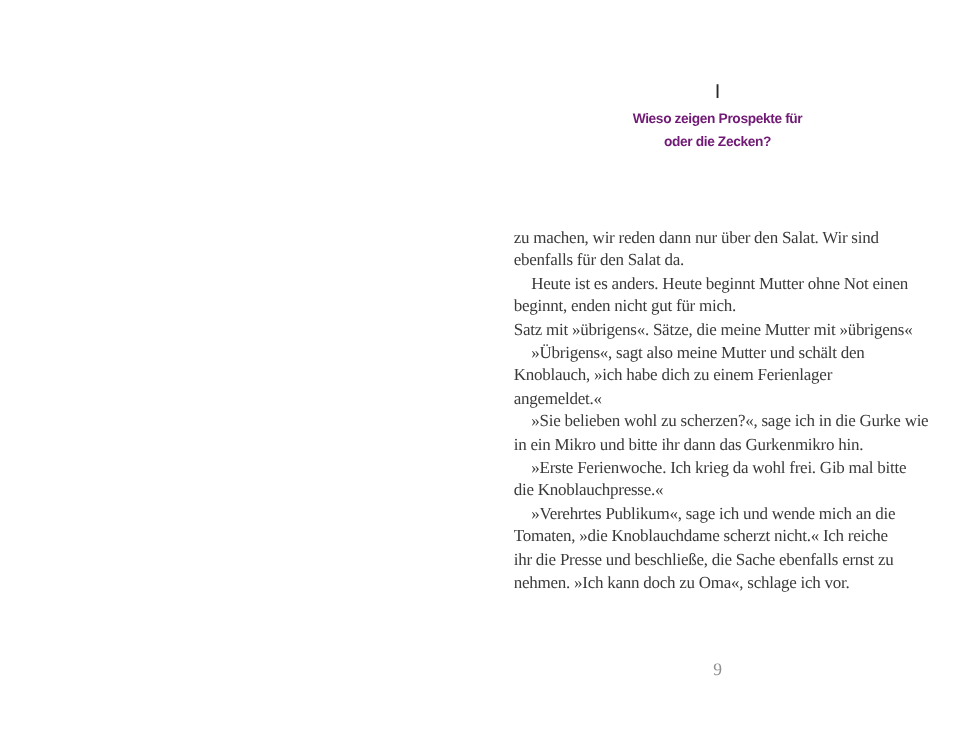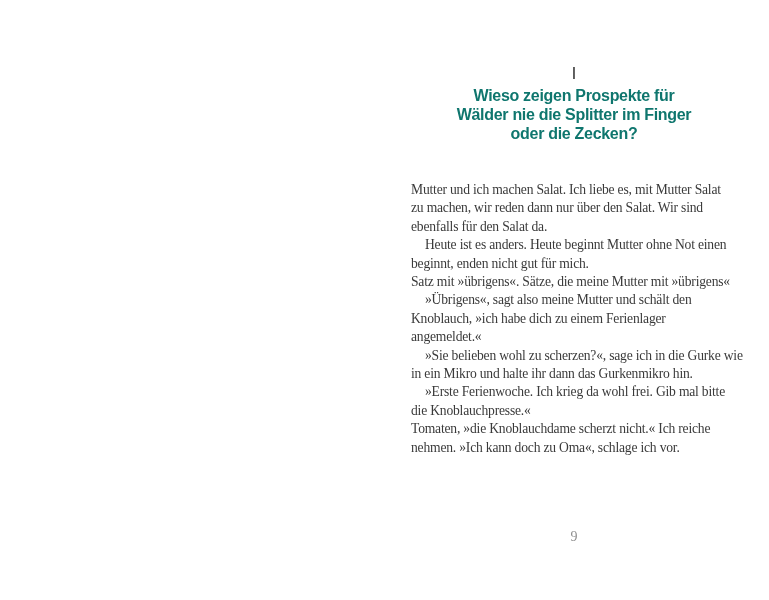--- a/index.html
+++ b/index.html
@@ -29,24 +29,24 @@
   }
   .title {
     position: absolute;
     left: 404px;
     top: 86px;
     width: 340px;
     margin: 0;
     text-align: center;
     font-family: "Liberation Sans", sans-serif;
     font-weight: 700;
-    font-size: 16px;
+    font-size: 11px;
     letter-spacing: -0.3px;
     line-height: 19px;
-    color: #0f766e;
+    color: #701a75;
   }
   .title-line {
     display: block;
   }
   .body-text {
     position: absolute;
     left: 411px;
     top: 181px;
     width: 352px;
     font-family: "Liberation Serif", serif;
@@ -76,37 +76,37 @@
 </style>
 </head>
 <body>
 
 <div class="canvas">
 
   <div class="chapter-mark">I</div>
 
   <h1 class="title">
     <span class="title-line">Wieso zeigen Prospekte für</span>
-    <span class="title-line">Wälder nie die Splitter im Finger</span>
     <span class="title-line">oder die Zecken?</span>
   </h1>
 
   <div class="body-text">
-    <div class="body-line">Mutter und ich machen Salat. Ich liebe es, mit Mutter Salat</div>
     <div class="body-line">zu machen, wir reden dann nur über den Salat. Wir sind</div>
     <div class="body-line">ebenfalls für den Salat da.</div>
     <div class="body-line indent">Heute ist es anders. Heute beginnt Mutter ohne Not einen</div>
     <div class="body-line">beginnt, enden nicht gut für mich.</div>
     <div class="body-line">Satz mit »übrigens«. Sätze, die meine Mutter mit »übrigens«</div>
     <div class="body-line indent">»Übrigens«, sagt also meine Mutter und schält den</div>
     <div class="body-line">Knoblauch, »ich habe dich zu einem Ferienlager</div>
     <div class="body-line">angemeldet.«</div>
     <div class="body-line indent">»Sie belieben wohl zu scherzen?«, sage ich in die Gurke wie</div>
-    <div class="body-line">in ein Mikro und halte ihr dann das Gurkenmikro hin.</div>
+    <div class="body-line">in ein Mikro und bitte ihr dann das Gurkenmikro hin.</div>
     <div class="body-line indent">»Erste Ferienwoche. Ich krieg da wohl frei. Gib mal bitte</div>
     <div class="body-line">die Knoblauchpresse.«</div>
+    <div class="body-line indent">»Verehrtes Publikum«, sage ich und wende mich an die</div>
     <div class="body-line">Tomaten, »die Knoblauchdame scherzt nicht.« Ich reiche</div>
+    <div class="body-line">ihr die Presse und beschließe, die Sache ebenfalls ernst zu</div>
     <div class="body-line">nehmen. »Ich kann doch zu Oma«, schlage ich vor.</div>
   </div>
 
   <div class="page-number">9</div>
 
 </div>
 
 </body></html>

